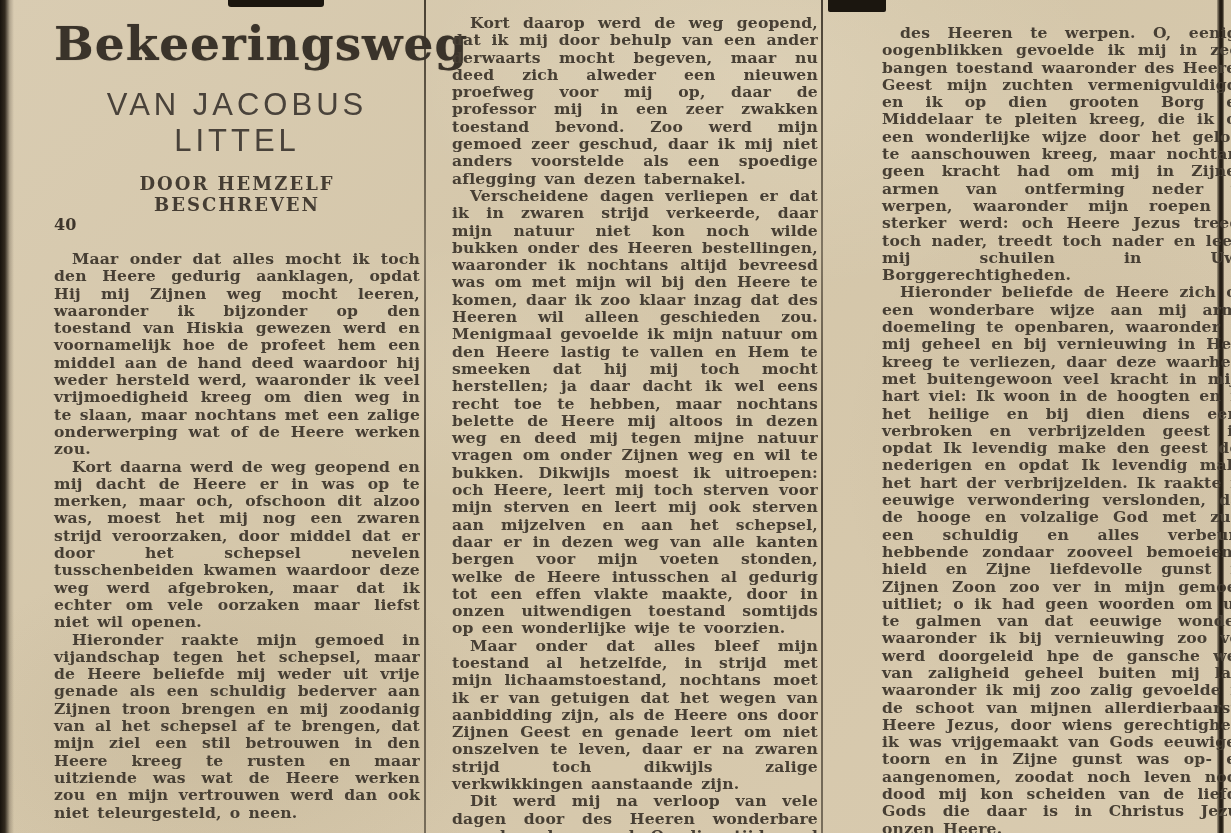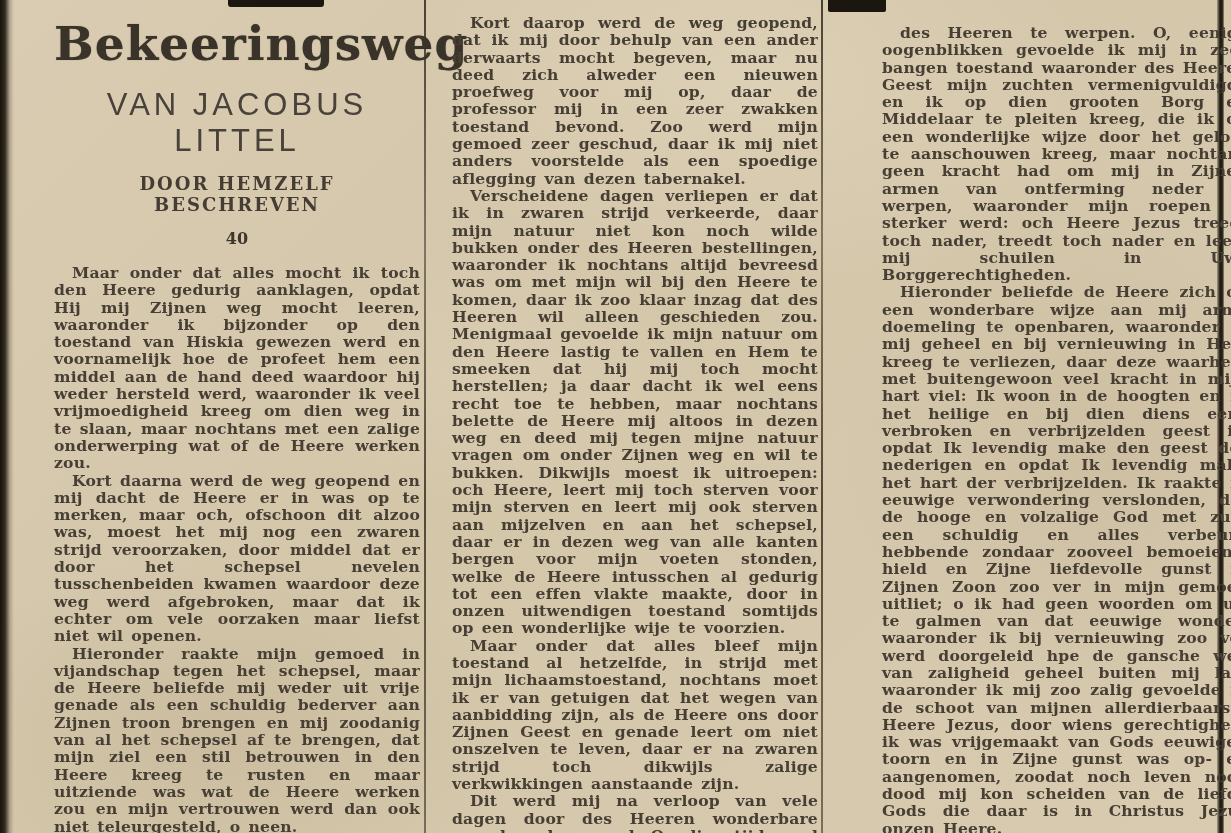--- a/index.html
+++ b/index.html
@@ -73,22 +73,21 @@
   .mast-byline {
     margin-top: 14px;
     font-family: "DejaVu Serif", serif;
     font-weight: bold;
     font-size: 18px;
     letter-spacing: 2px;
     color: #453d33;
     text-align: center;
   }
   .mast-pagenum {
-    margin-top: 14px;
-    text-align: center;
+    text-align: left;
     font-weight: bold;
     font-size: 16px;
     color: #3e362c;
   }
 
   
   p.body-par {
     margin: 0;
     text-align: justify;
     text-indent: 18px;

